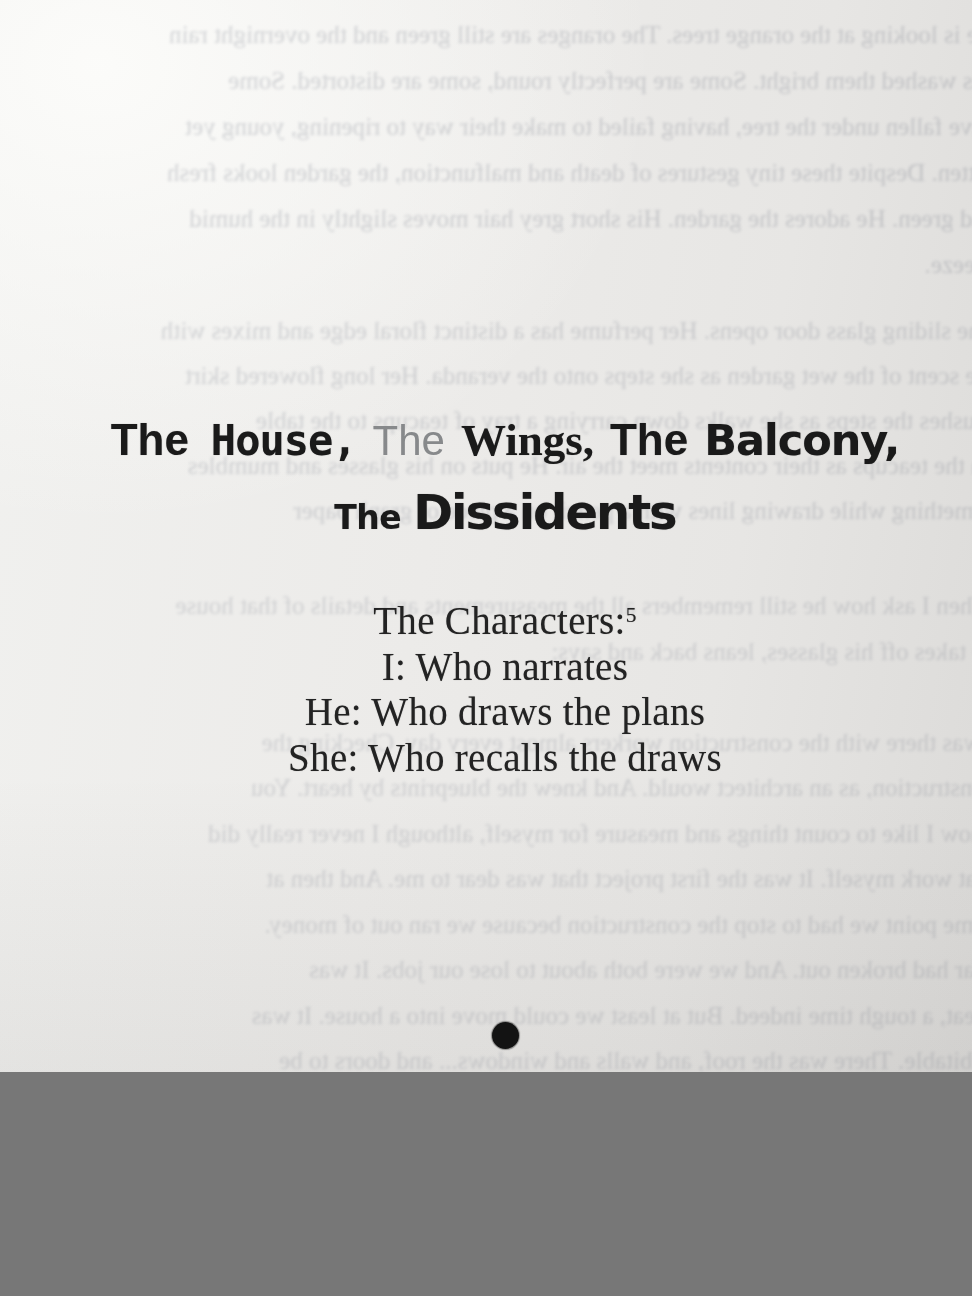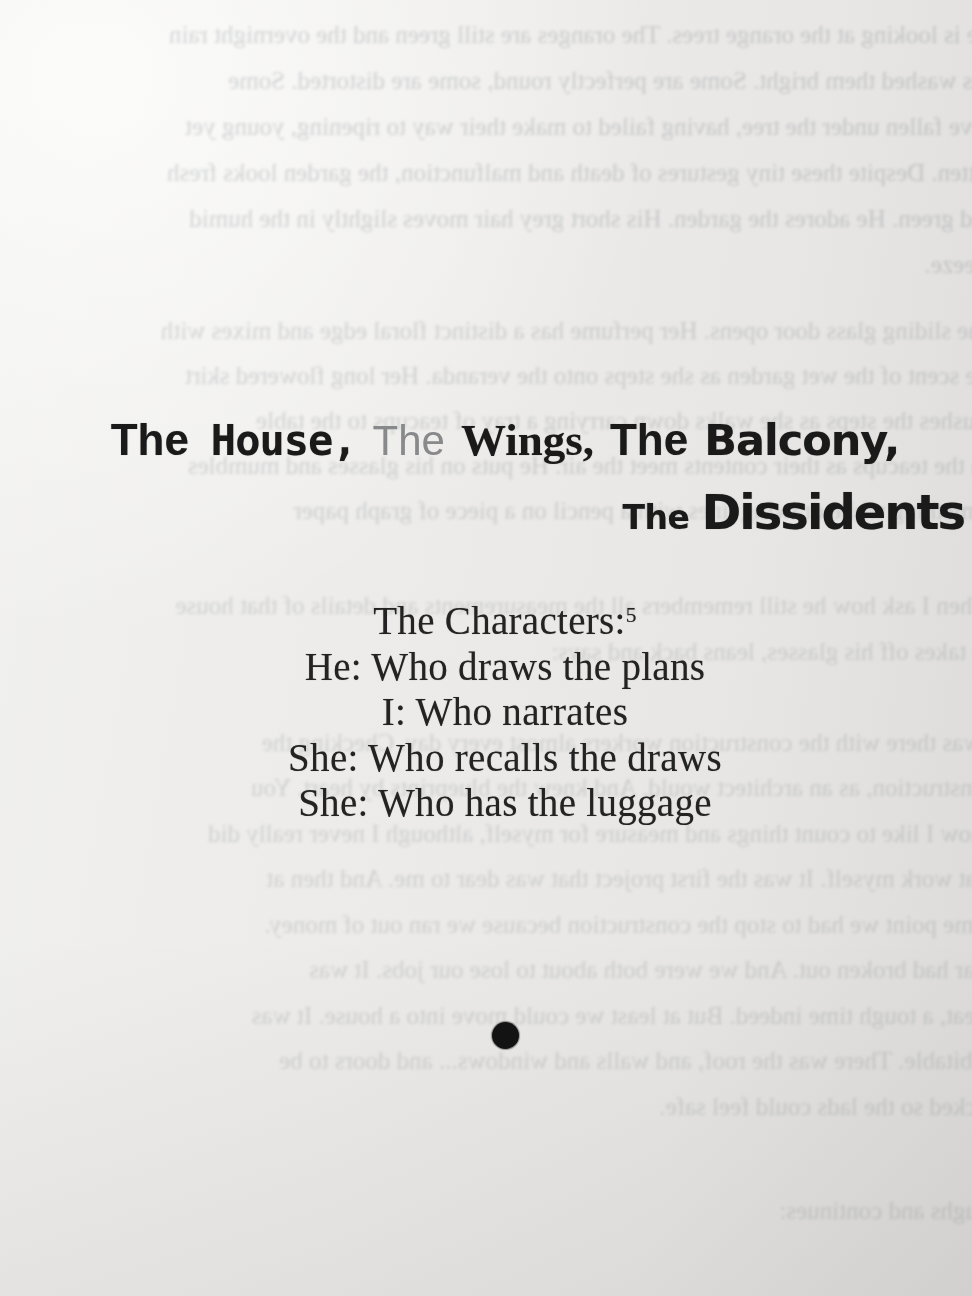--- a/index.html
+++ b/index.html
@@ -1,18 +1,18 @@
 <!DOCTYPE html>
 <html style="--paper: #ebeae8; --ink: #1a1a1a; --ghost-ink: #5a6070;"><head>
 <meta charset="utf-8">
 <style>
   html,body{margin:0;padding:0;background:#777;}
   .page{
     position:relative;
-    width:972px;height:1296px;
+    width:972px;height:1072px;
     margin:0 auto;
     overflow:hidden;
     background:
       radial-gradient(120% 90% at 10% 6%, rgba(252,252,250,0.95) 0%, rgba(252,252,250,0) 48%),
       linear-gradient(to bottom, rgba(0,0,0,0) 72%, rgba(45,42,40,0.06) 100%),
       linear-gradient(100deg, #f1f1ef 0%, #ecebe9 45%, #e7e6e4 72%, #dbdad8 100%);
     font-family:"Liberation Serif", serif;
   }
 
   
@@ -32,21 +32,21 @@
   .gC .gl{height:45.5px;line-height:45.5px;}
   .gD{top:1188px;}
 
   
   .centered{
     position:absolute;left:38px;width:934px;text-align:center;
     color:var(--ink,#1a1a1a);
     text-shadow:0 0 1px rgba(25,25,25,0.35);
   }
   .title1{top:414px;white-space:nowrap;}
-  .title2{top:484px;white-space:nowrap;text-align:right;}
+  .title2{top:484px;white-space:nowrap;}
   .tw{display:inline-block;vertical-align:baseline;margin:0 8px;}
 
   .bold-sans      {font-family:"Liberation Sans",sans-serif;font-weight:700;font-size:44px;}
   .typewriter     {font-family:"DejaVu Sans Mono",monospace;font-weight:700;font-size:42px;letter-spacing:-1px;margin-left:14px;}
   .thin-sans      {font-family:"Liberation Sans",sans-serif;font-weight:400;font-size:42px;color:#87898b;text-shadow:none;}
   .bold-serif     {font-family:"Liberation Serif",serif;font-weight:700;font-size:45px;}
   .heavy-sans     {font-family:"DejaVu Sans",sans-serif;font-weight:700;font-size:43px;letter-spacing:-1px;}
   .bold-sans-small{font-family:"DejaVu Sans",sans-serif;font-weight:700;font-size:33px;letter-spacing:-0.5px;margin-right:4px;}
   .heavy-sans-large{font-family:"DejaVu Sans",sans-serif;font-weight:700;font-size:48px;letter-spacing:-2px;}
 
@@ -110,22 +110,21 @@
   <div class="centered title2">
     
   <span class="tw bold-sans-small">The</span><span class="tw heavy-sans-large">Dissidents</span></div>
 
   <div class="centered characters">
     <div class="char-heading">
       <span>The Characters:</span><sup class="fn">5</sup>
     </div>
     <div>
 
-    <div class="char-line">He: Who draws the plans</div>
-        <div class="char-line">I: Who narrates</div>
+    <div class="char-line">I: Who narrates</div>
+        <div class="char-line">He: Who draws the plans</div>
         <div class="char-line">She: Who recalls the draws</div>
-        <div class="char-line">She: Who has the luggage</div>
       </div>
   </div>
 
   <div class="dot"></div>
 
 </div>
 
 </body></html>

